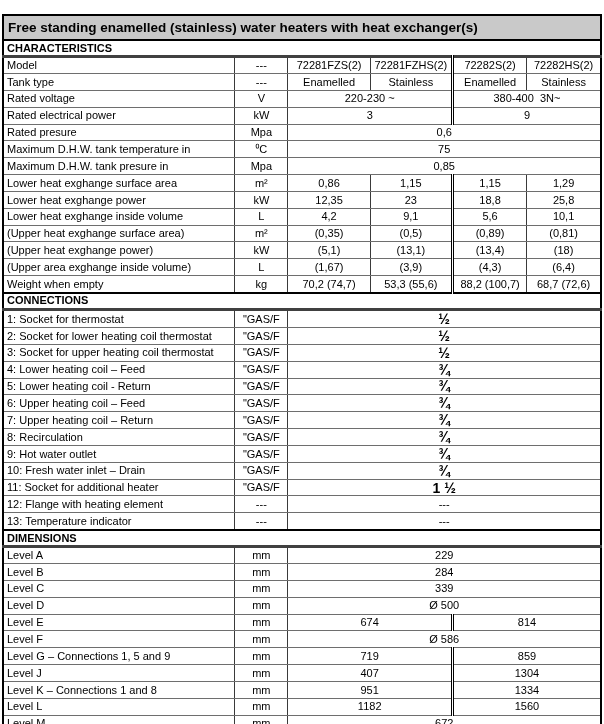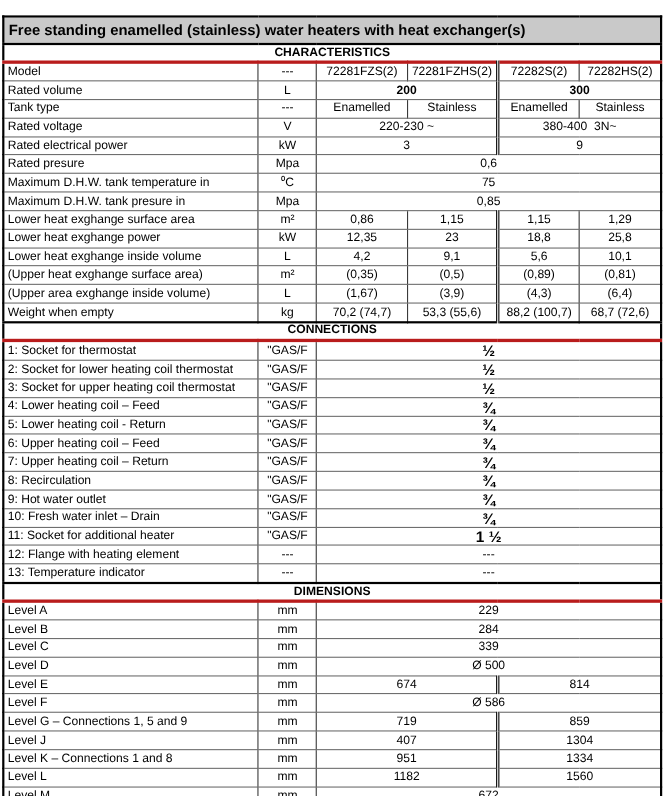--- a/index.html
+++ b/index.html
@@ -34,23 +34,22 @@
     font-weight: bold;
     font-size: 13.5px;
     height: 22px;
     padding-left: 4px;
     border-bottom: 2px solid #000;
     letter-spacing: 0px;
   }
   tr.section-row td {
     font-weight: bold;
     border-top: 2px solid #000;
-    border-bottom: 3px solid #b91c1c;
+    border-bottom: 3px solid #404040;
     padding-left: 3px;
-    text-align: center;
   }
   td.label { text-align: left; }
   td.unit  { text-align: center; padding: 0 1px; }
   td.val   { text-align: center; padding: 0 1px; white-space: pre; }
   td.gdiv  { border-right: 3px double #000; }
   td.bold  { font-weight: bold; }
   td.frac  { font-size: 14px; font-weight: bold; line-height: 1; }
 </style>
 </head>
 <body>
@@ -76,26 +75,20 @@
       </tr>
     <tr>
           <td class="label">Model</td>
           <td class="unit">---</td>
           <td class="val">72281FZS(2)</td>
           <td class="val gdiv">72281FZHS(2)</td>
           <td class="val">72282S(2)</td>
           <td class="val">72282HS(2)</td>
         </tr>
         <tr>
-          <td class="label">Rated volume</td>
-          <td class="unit">L</td>
-          <td class="val bold gdiv" colspan="2">200</td>
-          <td class="val bold" colspan="2">300</td>
-        </tr>
-        <tr>
           <td class="label">Tank type</td>
           <td class="unit">---</td>
           <td class="val">Enamelled</td>
           <td class="val gdiv">Stainless</td>
           <td class="val">Enamelled</td>
           <td class="val">Stainless</td>
         </tr>
         <tr>
           <td class="label">Rated voltage</td>
           <td class="unit">V</td>
@@ -147,20 +140,28 @@
           <td class="val">5,6</td>
           <td class="val">10,1</td>
         </tr>
         <tr>
           <td class="label">(Upper heat exghange surface area)</td>
           <td class="unit">m²</td>
           <td class="val">(0,35)</td>
           <td class="val gdiv">(0,5)</td>
           <td class="val">(0,89)</td>
           <td class="val">(0,81)</td>
+        </tr>
+        <tr>
+          <td class="label">(Upper heat exghange power)</td>
+          <td class="unit">kW</td>
+          <td class="val">(5,1)</td>
+          <td class="val gdiv">(13,1)</td>
+          <td class="val">(13,4)</td>
+          <td class="val">(18)</td>
         </tr>
         <tr>
           <td class="label">(Upper area exghange inside volume)</td>
           <td class="unit">L</td>
           <td class="val">(1,67)</td>
           <td class="val gdiv">(3,9)</td>
           <td class="val">(4,3)</td>
           <td class="val">(6,4)</td>
         </tr>
         <tr>

